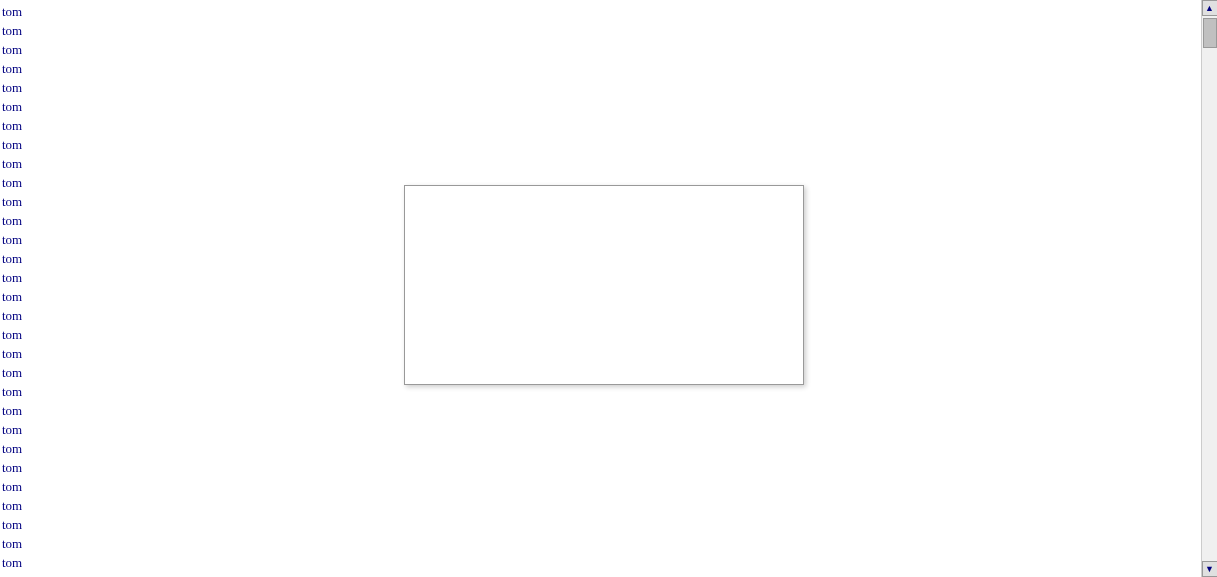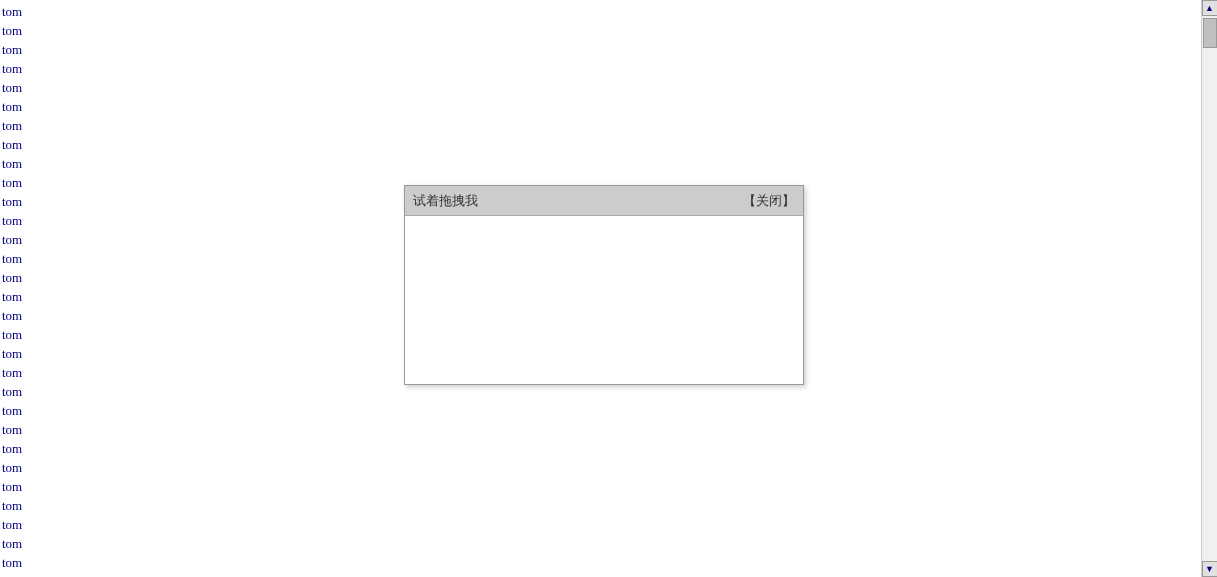--- a/index.html
+++ b/index.html
@@ -169,24 +169,20 @@
     <div class="list-item">tom</div>
     <div class="list-item">tom</div>
     <div class="list-item">tom</div>
     <div class="list-item">tom</div>
     <div class="list-item">tom</div>
     <div class="list-item">tom</div>
     <div class="list-item">tom</div>
   </div>
 
 <div class="dialog" id="draggable-dialog">
-  <div class="dialog-titlebar" id="dialog-title-bar">
-    <span class="dialog-title">试着拖拽我</span>
-    <button class="dialog-close">【关闭】</button>
-  </div>
   <div class="dialog-body"></div>
 </div>
 
 <div class="scrollbar">
   <div class="scrollbar-arrow-up">▲</div>
   <div class="scrollbar-track">
     <div class="scrollbar-thumb"></div>
   </div>
   <div class="scrollbar-arrow-down">▼</div>
 </div>

